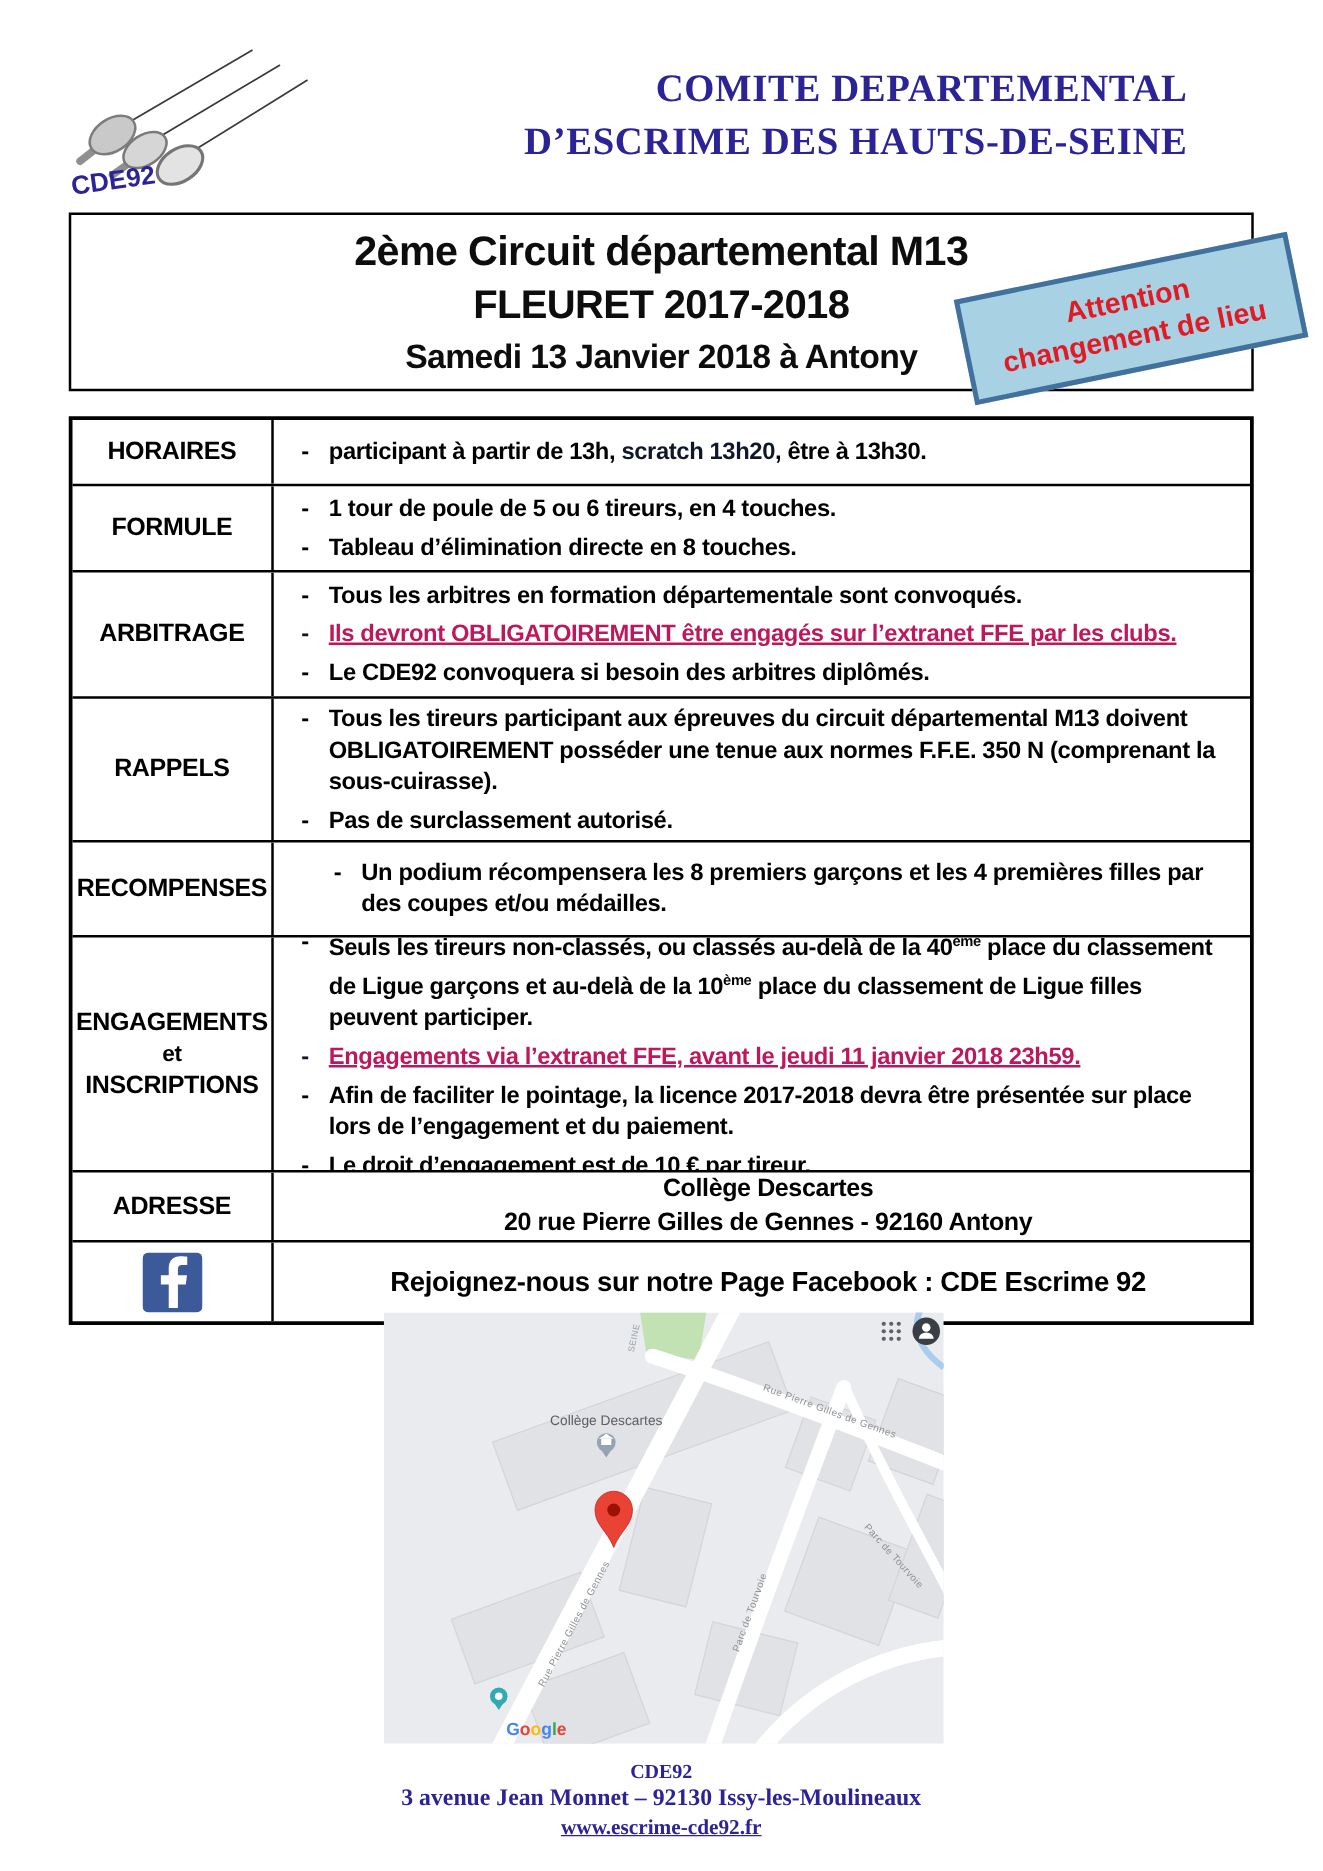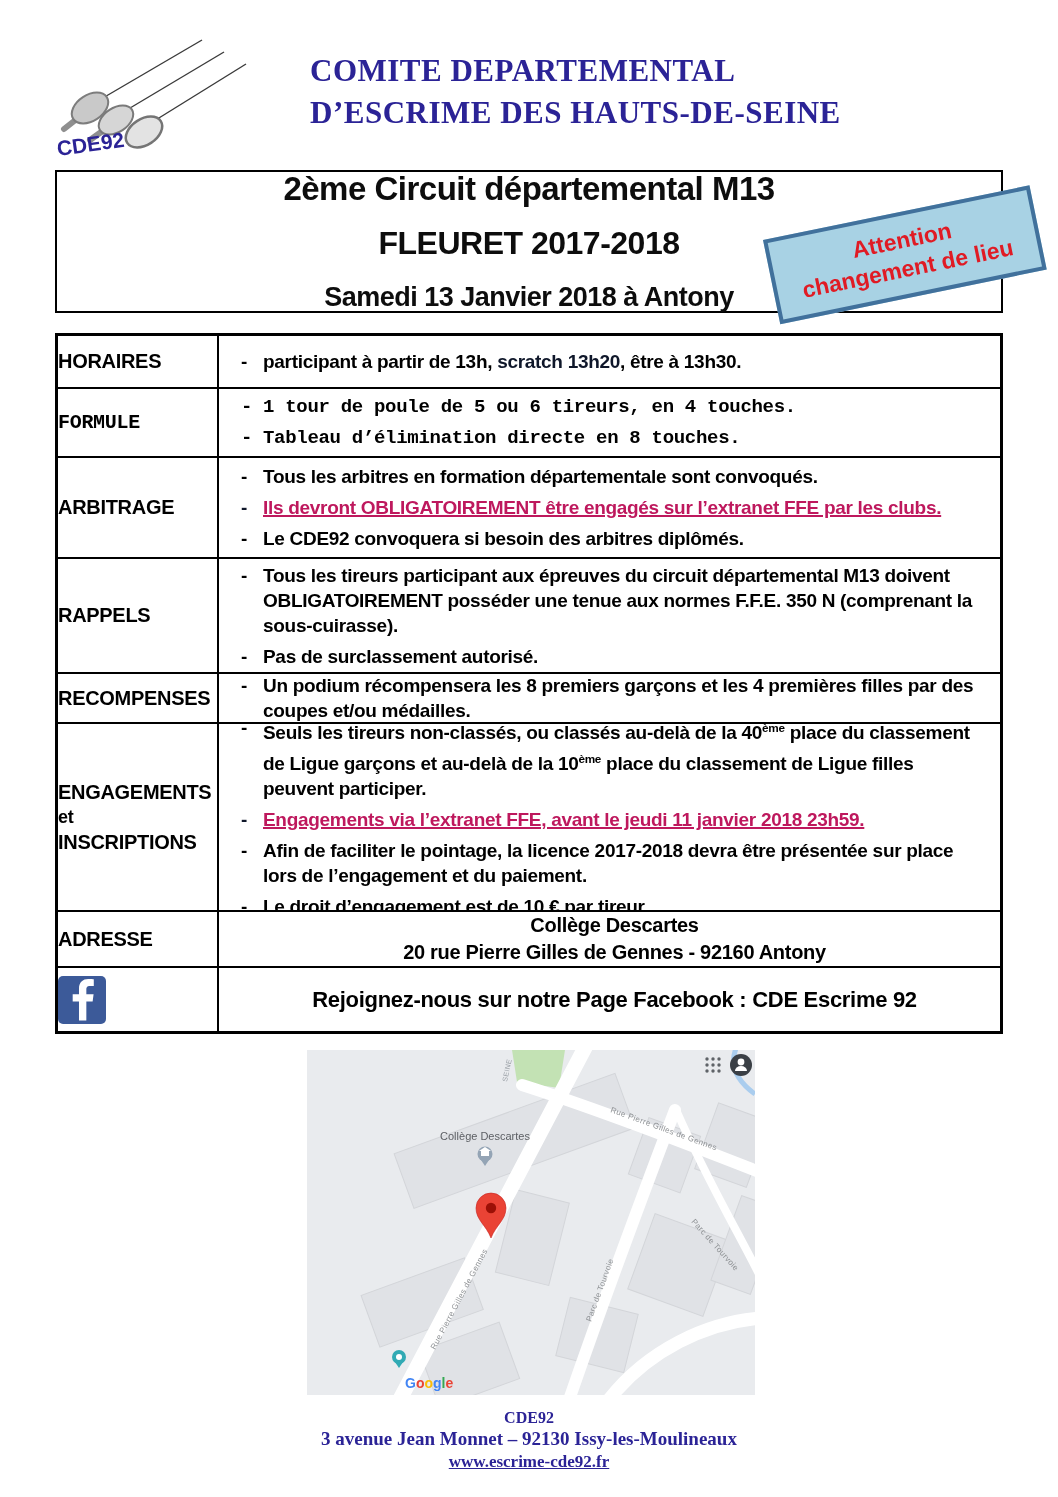--- a/index.html
+++ b/index.html
@@ -4,60 +4,60 @@
 <title>Document</title>
 <style>
   html,body{margin:0;padding:0;}
   body{
     width:1058px;height:1497px;background:#ffffff;position:relative;
     font-family:"Liberation Sans",sans-serif;color:#000;overflow:hidden;
   }
   
   .logo{position:absolute;left:52px;top:28px;width:200px;height:140px;}
   .header-title{
-    position:absolute;left:310px;top:50px;width:640px;text-align:left;
+    position:absolute;left:310px;top:50px;width:640px;text-align:right;
     font-family:"Liberation Serif",serif;font-weight:bold;font-size:31px;
     line-height:42px;color:#2B2396;letter-spacing:0.5px;
   }
   
   .title-box{
     position:absolute;left:55px;top:170px;width:948px;height:143px;
     border:2px solid #000;box-sizing:border-box;background:#fff;
     display:flex;flex-direction:column;justify-content:center;align-items:center;
-    text-align:center;font-weight:bold;color:#0d0d0d;gap:12px;
+    text-align:center;font-weight:bold;color:#0d0d0d;
   }
   .title-line1{font-size:33px;letter-spacing:-0.5px;}
   .title-line2{font-size:32px;margin-top:5px;letter-spacing:-0.5px;}
   .title-line3{font-size:27px;margin-top:8px;letter-spacing:-0.5px;}
   
   .banner{
     position:absolute;left:763px;top:240px;width:272px;height:86px;
     transform:rotate(-11.6deg);transform-origin:0 0;z-index:6;
     background:#A8D2E4;border:4px solid #41719C;box-sizing:border-box;
     display:flex;flex-direction:column;justify-content:center;align-items:center;
     color:#E01B24;font-weight:bold;font-size:23px;line-height:29px;text-align:center;
   }
   
   .info-table{
     position:absolute;left:55px;top:333px;width:948px;border:3px solid #000;
     box-sizing:border-box;background:#fff;
   }
   .trow{display:flex;box-sizing:border-box;border-top:2px solid #000;overflow:hidden;}
   .trow:first-child{border-top:none;}
   .trow:nth-child(1){height:51px;}
-  .trow:nth-child(2){height:69px;font-family:Liberation Mono, monospace;}
+  .trow:nth-child(2){height:69px;}
   .trow:nth-child(3){height:101px;}
   .trow:nth-child(4){height:115px;}
-  .trow:nth-child(5){height:50px;}
+  .trow:nth-child(5){height:76px;gap:26px;}
   .trow:nth-child(6){height:188px;}
   .trow:nth-child(7){height:56px;}
   .trow:nth-child(8){height:65px;}
   .tlabel{
     width:161px;flex:none;border-right:2px solid #000;box-sizing:border-box;
-    display:flex;flex-direction:column;justify-content:center;align-items:flex-start;
+    display:flex;flex-direction:column;justify-content:center;align-items:center;
     text-align:center;font-weight:bold;font-size:20px;letter-spacing:-0.3px;line-height:25px;
   }
   .tlabel .small-line{font-size:18px;}
   .tcontent{
     flex:1;box-sizing:border-box;display:flex;flex-direction:column;justify-content:center;
     padding:3px 12px 3px 22px;
   }
   .bullet{display:flex;font-size:19px;font-weight:bold;line-height:25px;
     letter-spacing:-0.3px;margin:3px 0;}
   .bullet .marker{width:22px;flex:none;}

